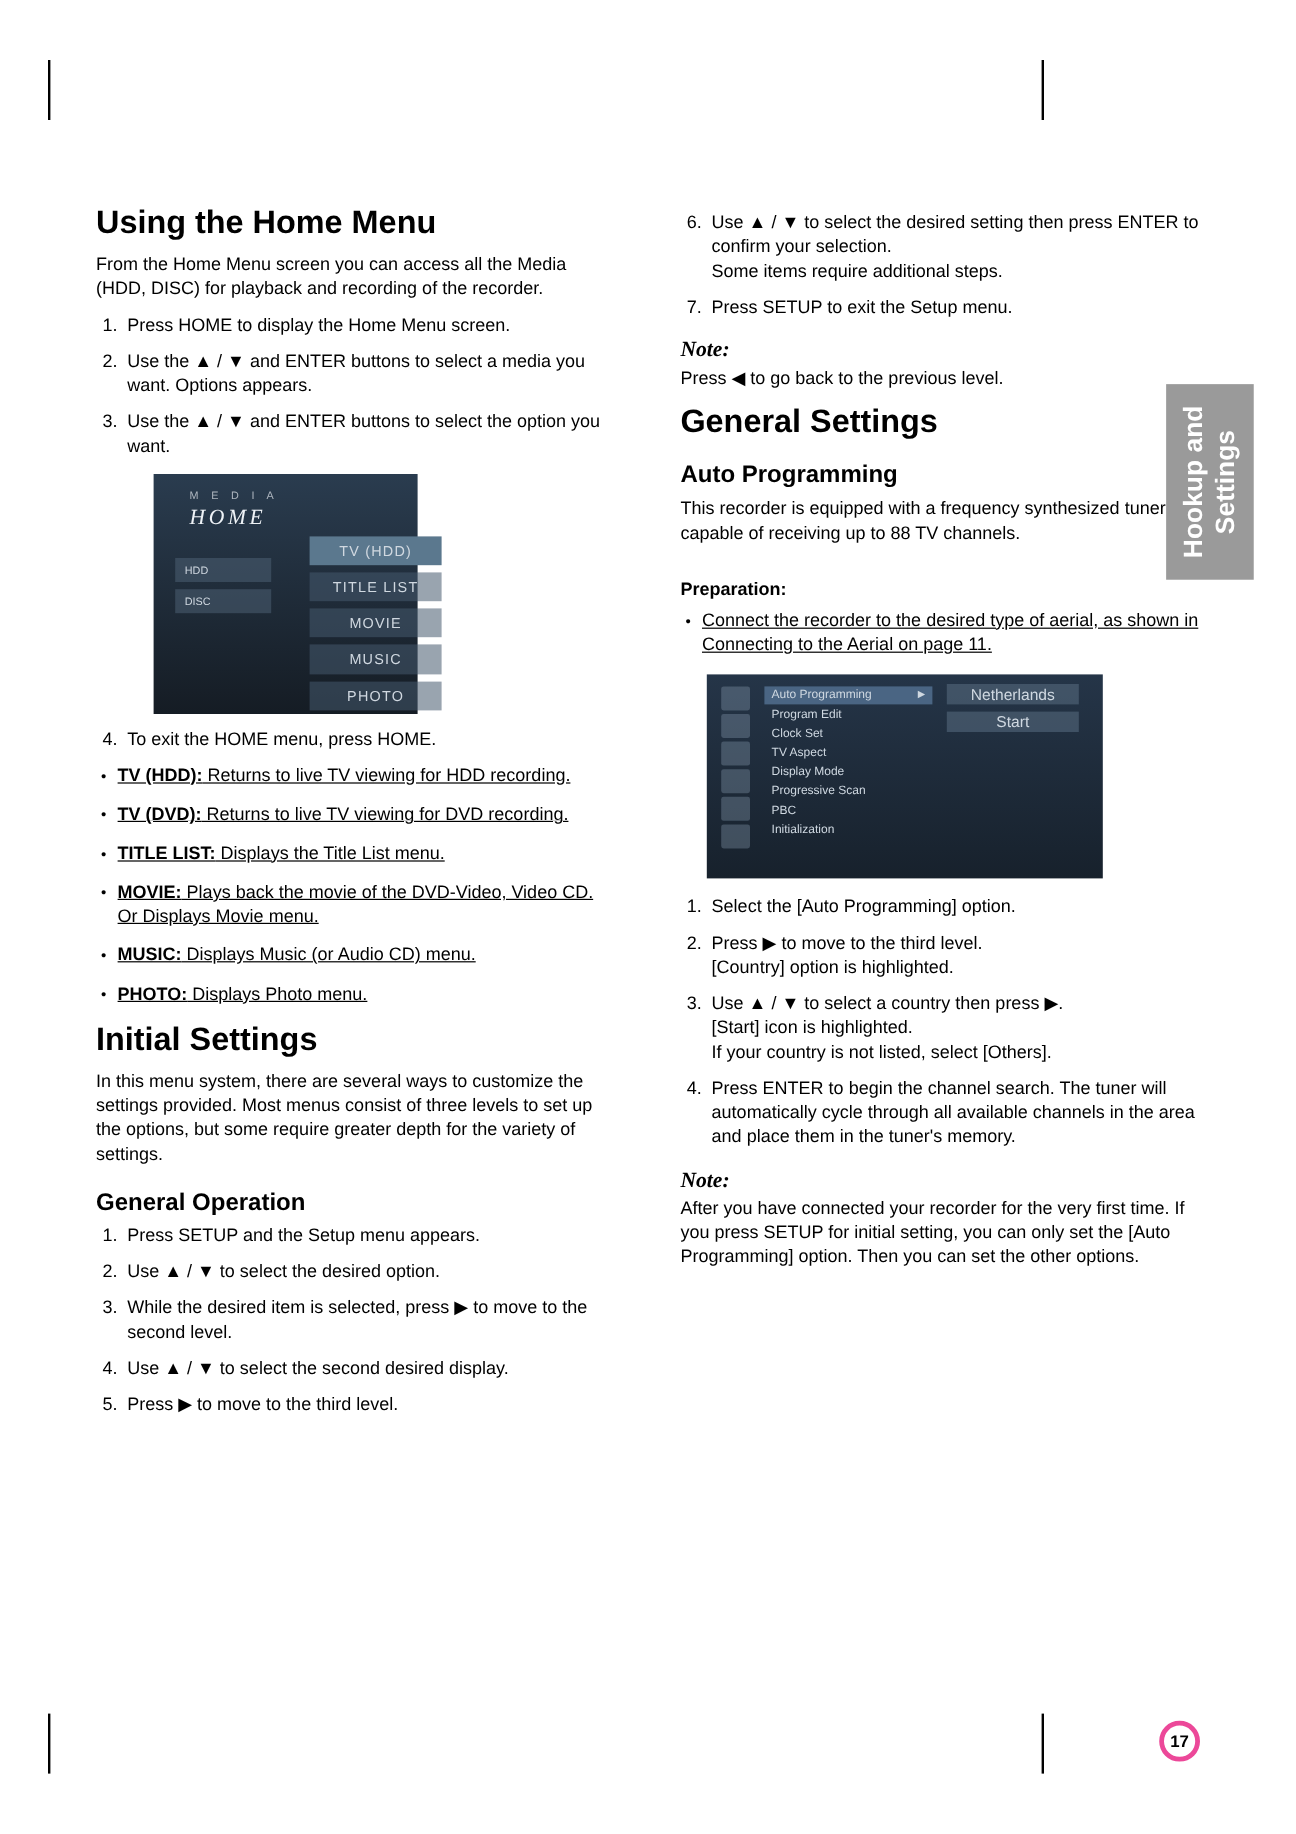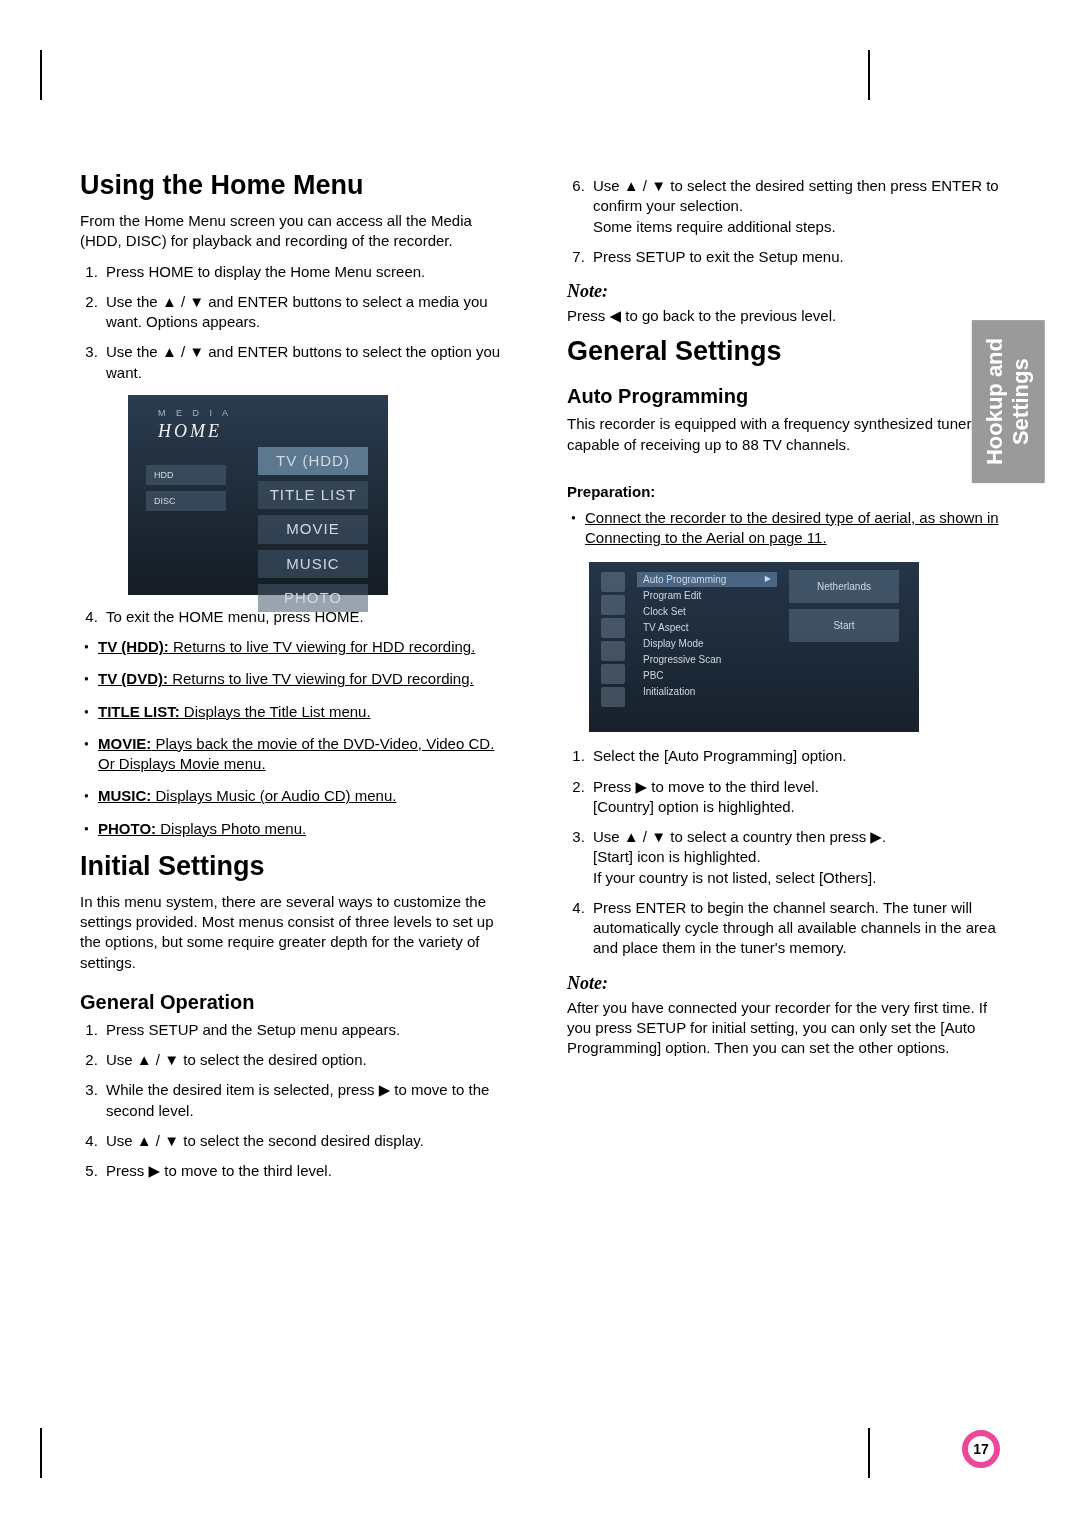--- a/index.html
+++ b/index.html
@@ -67,21 +67,21 @@
     writing-mode: vertical-rl;
     transform: rotate(180deg);
     line-height: 1.2;
   }
   .page-num {
     position: absolute;
     right: 80px;
     bottom: 60px;
     width: 26px;
     height: 26px;
-    border: 6px solid #ec4899;
+    border: 4px solid #ec4899;
     border-radius: 50%;
     font-size: 14px;
     font-weight: bold;
     display: flex;
     align-items: center;
     justify-content: center;
   }
   .crop { position: absolute; width: 28px; height: 50px; }
   .crop::before, .crop::after { content:""; position:absolute; background:#000; }
   .crop.tl { top:50px; left:40px; }
@@ -94,47 +94,46 @@
   .crop.br::before { bottom:0; right:0; width:2px; height:50px; }
 
   
   .home-mock {
     width: 220px; height: 200px;
     background: linear-gradient(180deg,#2a3c4f,#151c24);
     margin: 12px 0 12px 22px;
     position: relative;
     color: #d0d8e0;
     font-size: 10px;
-    padding-left: 40px;
   }
   .home-mock .title-area { position:absolute; top:12px; left:30px; letter-spacing:4px; font-size:9px; color:#aeb6bf;}
   .home-mock .title-area .home-big { font-size:18px; letter-spacing:3px; font-style:italic; color:#eef2f6; font-family:"Times New Roman",serif; display:block; }
   .hm-left { position:absolute; left:18px; top:70px; width:80px; }
   .hm-left div { background:rgba(80,100,120,.5); margin-bottom:6px; padding:4px 8px; font-size:9px; }
   .hm-right { position:absolute; left:130px; top:52px; width:110px; }
-  .hm-right div { background:rgba(70,90,110,.55); margin-bottom:6px; padding:4px 8px; font-size:15px; text-align:center; letter-spacing:1px;}
+  .hm-right div { background:rgba(70,90,110,.55); margin-bottom:6px; padding:4px 8px; font-size:12px; text-align:center; letter-spacing:1px;}
   .hm-right div.active { background:#5b788e; }
 
   
   .setup-mock {
     width: 330px; height: 170px;
     background: linear-gradient(180deg,#253548,#17212c);
     margin: 14px 0 14px 22px;
     position: relative;
     color: #cfd8e1;
     font-size: 10px;
   }
   .sm-icons { position:absolute; left:12px; top:10px; width:28px; }
   .sm-icons div { width:24px; height:20px; background:rgba(140,160,180,.35); margin-bottom:3px; border-radius:2px; }
   .sm-list { position:absolute; left:48px; top:10px; width:140px; }
   .sm-list div { padding:2px 6px; font-size:10px; margin-bottom:1px; }
   .sm-list div.active { background:#4a6583; }
   .sm-list div.active::after { content:"\25B6"; float:right; font-size:8px; }
   .sm-opts { position:absolute; left:200px; top:8px; width:110px; }
-  .sm-opts div { background:rgba(90,110,130,.55); padding:11px 10px; margin-bottom:6px; font-size:10px; text-align:center; }
+  .sm-opts div { background:rgba(90,110,130,.55); padding:1px 10px; margin-bottom:6px; font-size:13px; text-align:center; }
 </style>
 </head>
 <body>
 
 <div class="crop tl"></div>
 <div class="crop tr"></div>
 <div class="crop bl"></div>
 <div class="crop br"></div>
 
 <div class="side-tab">

